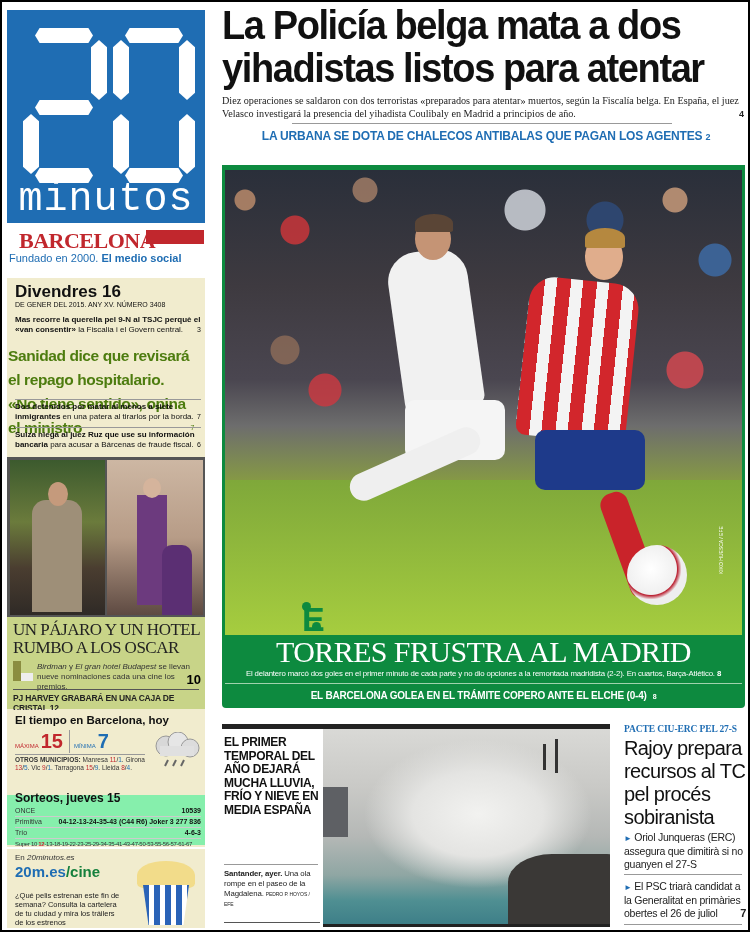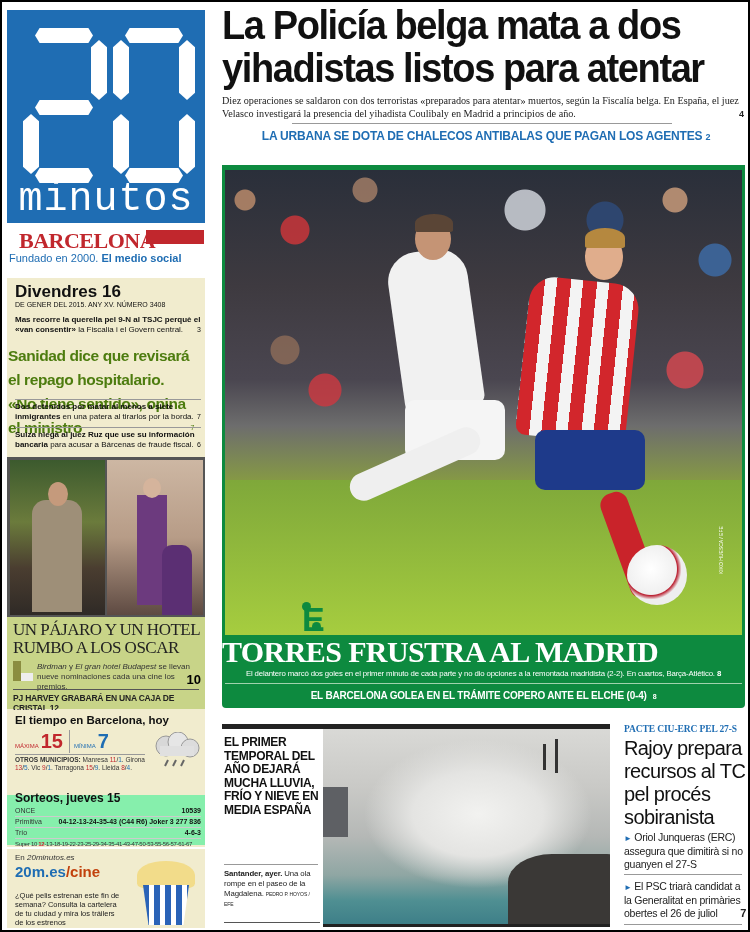--- a/index.html
+++ b/index.html
@@ -54,21 +54,21 @@
 .sorteos{position:absolute;left:5px;top:793px;width:198px;height:50px;background:#86efac}
 .s-title{position:absolute;left:8px;top:-4px;font-size:12px;font-weight:bold;color:#111}
 .s-row{position:absolute;left:8px;width:186px;font-size:7px;color:#333;border-bottom:1px solid #ccc;height:11px;line-height:10px}
 .s-row .v{position:absolute;right:0;top:0;font-weight:bold;color:#111}
 .super{font-size:6px;letter-spacing:-0.3px}
 .super .r{color:#c1272d;font-weight:bold}
 .cine{position:absolute;left:5px;top:845px;width:198px;height:58px;background:#f1ecce;border-top:2px solid #fff}
 .cine .en{position:absolute;left:8px;top:4px;font-size:8px;color:#333}
 .cine .en i{font-style:italic}
 .cine .url{position:absolute;left:8px;top:14px;font-size:15px;font-weight:bold;color:#1f6db3}
-.cine .url span{color:#c2410c}
+.cine .url span{color:#15803d}
 .cine .txt{position:absolute;left:8px;top:42px;width:105px;font-size:7.5px;line-height:9px;color:#222}
 .popcorn{position:absolute;left:128px;top:12px;width:62px;height:66px}
 .popcorn .top{position:absolute;left:2px;top:0;width:58px;height:28px;background:#f2dc8a;border-radius:50% 50% 20% 20%}
 .popcorn .tub{position:absolute;left:8px;top:24px;width:46px;height:40px;background:repeating-linear-gradient(90deg,#2a63b7 0 6px,#fff 6px 11px);clip-path:polygon(0 0,100% 0,88% 100%,12% 100%)}
 
 .headline{position:absolute;left:220px;top:4px;width:528px;font-size:38px;line-height:41px;font-weight:bold;color:#111;letter-spacing:-1.4px;transform:scaleY(1.05)}
 .lede{position:absolute;left:220px;top:93px;width:520px;font-family:"Liberation Serif",serif;font-size:10.2px;line-height:12.5px;color:#222}
 .lede .pg{position:absolute;right:-2px;bottom:0;font-family:"Liberation Sans",sans-serif;font-weight:bold;font-size:9px}
 .lede-sep{position:absolute;left:290px;top:121px;width:380px;height:1px;background:#999}
 .urbana{position:absolute;left:220px;top:127px;width:528px;text-align:center;font-size:12px;font-weight:bold;color:#1f6db3;letter-spacing:-0.2px}
@@ -96,21 +96,21 @@
 .player2{position:absolute;left:290px;top:50px;width:200px;height:380px}
 .p2-body{position:absolute;left:8px;top:60px;width:110px;height:160px;background:repeating-linear-gradient(90deg,#d2262c 0 14px,#f3f3f3 14px 26px);border-radius:26px 26px 10px 10px;transform:rotate(6deg)}
 .p2-head{position:absolute;left:70px;top:14px;width:38px;height:46px;background:#e0ad8c;border-radius:50%}
 .p2-hair{position:absolute;left:70px;top:8px;width:40px;height:20px;background:#b5883f;border-radius:50% 50% 10% 10%}
 .p2-shorts{position:absolute;left:20px;top:210px;width:110px;height:60px;background:#1e3a8a;border-radius:10px}
 .p2-leg{position:absolute;left:100px;top:270px;width:28px;height:110px;background:#c9232a;transform:rotate(-20deg);border-radius:12px}
 .ball{position:absolute;left:402px;top:375px;width:60px;height:60px;border-radius:50%;background:radial-gradient(circle at 40% 40%,#fff 0,#f0f0f0 50%,#b23 52%,#eee 60%)}
 .credit{position:absolute;left:493px;top:404px;font-size:5px;color:#fff;transform:rotate(-90deg);transform-origin:left top;white-space:nowrap}
 .elogo{position:absolute;left:76px;top:432px;font-size:34px;font-weight:bold;color:#0d8a3f;line-height:34px}
 .elogo span{display:inline-block;width:9px;height:9px;border-radius:50%;background:#0d8a3f;margin-left:1px}
-.sp-title{position:absolute;left:0;top:470px;width:523px;font-family:"Liberation Serif",serif;font-size:30px;font-weight:bold;color:#fff;letter-spacing:-0.6px;line-height:34px}
+.sp-title{position:absolute;left:0;top:470px;width:523px;text-align:center;font-family:"Liberation Serif",serif;font-size:30px;font-weight:normal;color:#fff;letter-spacing:-0.6px;line-height:34px}
 .sp-lede{position:absolute;left:0;top:504px;width:523px;text-align:center;font-size:7.8px;color:#fff;letter-spacing:-0.15px}
 .sp-lede b{font-weight:bold}
 .sp-sep{position:absolute;left:3px;top:518px;width:517px;height:1px;background:#9fd3ad}
 .sp-barca{position:absolute;left:0;top:525px;width:523px;text-align:center;font-size:10px;font-weight:bold;color:#fff;letter-spacing:-0.2px}
 .sp-barca .pg{font-size:7px;margin-left:6px}
 
 .topbar{position:absolute;left:220px;top:722px;width:388px;height:5px;background:#222}
 .temporal{position:absolute;left:222px;top:734px;width:96px;font-size:12px;line-height:13.5px;font-weight:bold;color:#111;letter-spacing:-0.3px}
 .temp-lede{position:absolute;left:222px;top:811px;width:94px;font-size:7.8px;line-height:9.8px;color:#222;letter-spacing:-0.1px}
 .temp-lede .pg{position:absolute;right:4px;bottom:0;font-weight:bold}

